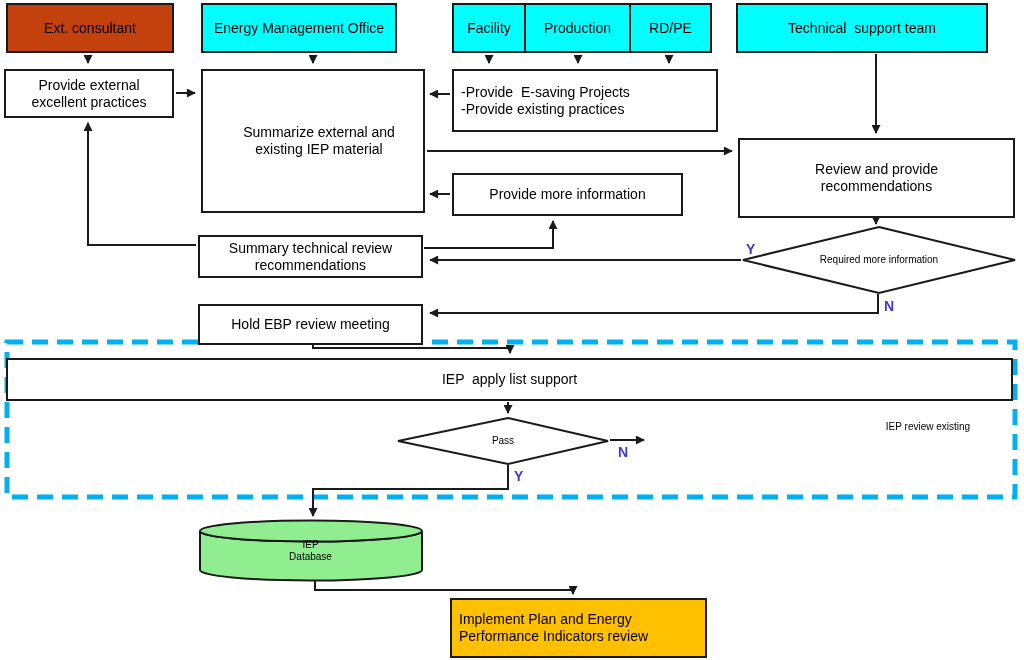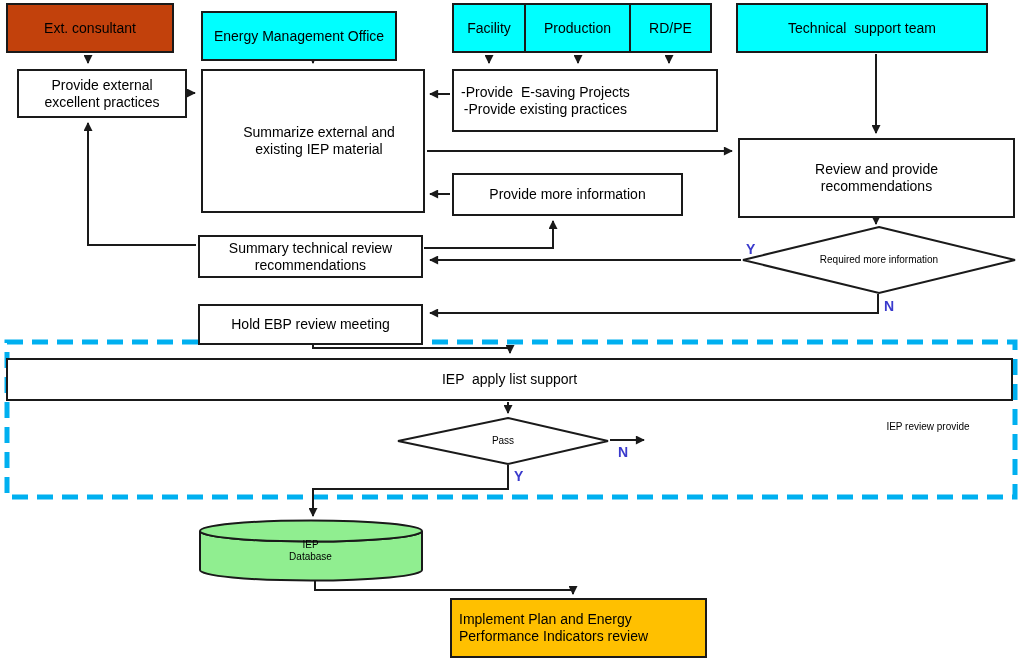--- a/index.html
+++ b/index.html
@@ -59,46 +59,46 @@
     <polygon points="879,227 1015,260 879,293 743,260" fill="#ffffff" stroke="#1a1a1a" stroke-width="2"></polygon>
     <polygon points="508,418 608,441 508,464 398,441" fill="#ffffff" stroke="#1a1a1a" stroke-width="2"></polygon>
 
     <g>
       <path d="M200,531 L200,570 A111,10.5 0 0 0 422,570 L422,531 A111,10.5 0 0 1 200,531 Z" fill="#90EE90" stroke="#1a1a1a" stroke-width="2"></path>
       <ellipse cx="311" cy="531" rx="111" ry="10.5" fill="#90EE90" stroke="#1a1a1a" stroke-width="2"></ellipse>
     </g>
   </svg>
 
   <div class="node fill-yellow" style="left:6px;top:3px;width:168px;height:50px;">Ext. consultant</div>
-  <div class="node fill-cyan" style="left:201px;top:3px;width:196px;height:50px;margin-top:8px;">Energy Management Office</div>
+  <div class="node fill-cyan" style="left:201px;top:3px;width:196px;height:50px;">Energy Management Office</div>
   <div class="node fill-cyan" style="left:452px;top:3px;width:74px;height:50px;">Facility</div>
   <div class="node fill-cyan" style="left:524px;top:3px;width:107px;height:50px;">Production</div>
   <div class="node fill-cyan" style="left:629px;top:3px;width:83px;height:50px;">RD/PE</div>
   <div class="node fill-cyan" style="left:736px;top:3px;width:252px;height:50px;">Technical  support team</div>
 
-  <div class="node" style="left:4px;top:69px;width:170px;height:49px;margin-left:13px;">Provide external
+  <div class="node" style="left:4px;top:69px;width:170px;height:49px;">Provide external
 excellent practices</div>
   <div class="node" style="left:201px;top:69px;width:224px;height:144px;padding-left:12px;">Summarize external and
 existing IEP material</div>
-  <div class="node align-left" style="left:452px;top:69px;width:266px;height:63px;text-align:center;">-Provide  E-saving Projects
+  <div class="node align-left" style="left:452px;top:69px;width:266px;height:63px;">-Provide  E-saving Projects
 -Provide existing practices</div>
   <div class="node" style="left:738px;top:138px;width:277px;height:80px;">Review and provide
 recommendations</div>
   <div class="node" style="left:452px;top:173px;width:231px;height:43px;">Provide more information</div>
   <div class="node" style="left:198px;top:235px;width:225px;height:43px;">Summary technical review
 recommendations</div>
   <div class="node" style="left:198px;top:304px;width:225px;height:41px;">Hold EBP review meeting</div>
   <div class="node" style="left:6px;top:358px;width:1007px;height:43px;">IEP  apply list support</div>
   <div class="node fill-orange align-left" style="left:450px;top:598px;width:257px;height:60px;">Implement Plan and Energy
 Performance Indicators review</div>
 
   <div class="floating" style="left:743px;top:228px;width:272px;height:64px;">Required more information</div>
   <div class="floating" style="left:398px;top:419px;width:210px;height:44px;">Pass</div>
   <div class="floating" style="left:198px;top:528px;width:225px;height:46px;">IEP
 Database</div>
-  <div class="floating" style="left:848px;top:416px;width:160px;height:22px;">IEP review provide</div>
+  <div class="floating" style="left:848px;top:416px;width:160px;height:22px;">IEP review existing</div>
 
   <div class="branch" style="left:746px;top:241px;">Y</div>
   <div class="branch" style="left:884px;top:298px;">N</div>
   <div class="branch" style="left:514px;top:468px;">Y</div>
   <div class="branch" style="left:618px;top:444px;">N</div>
 
 </div>
 
 </body></html>

